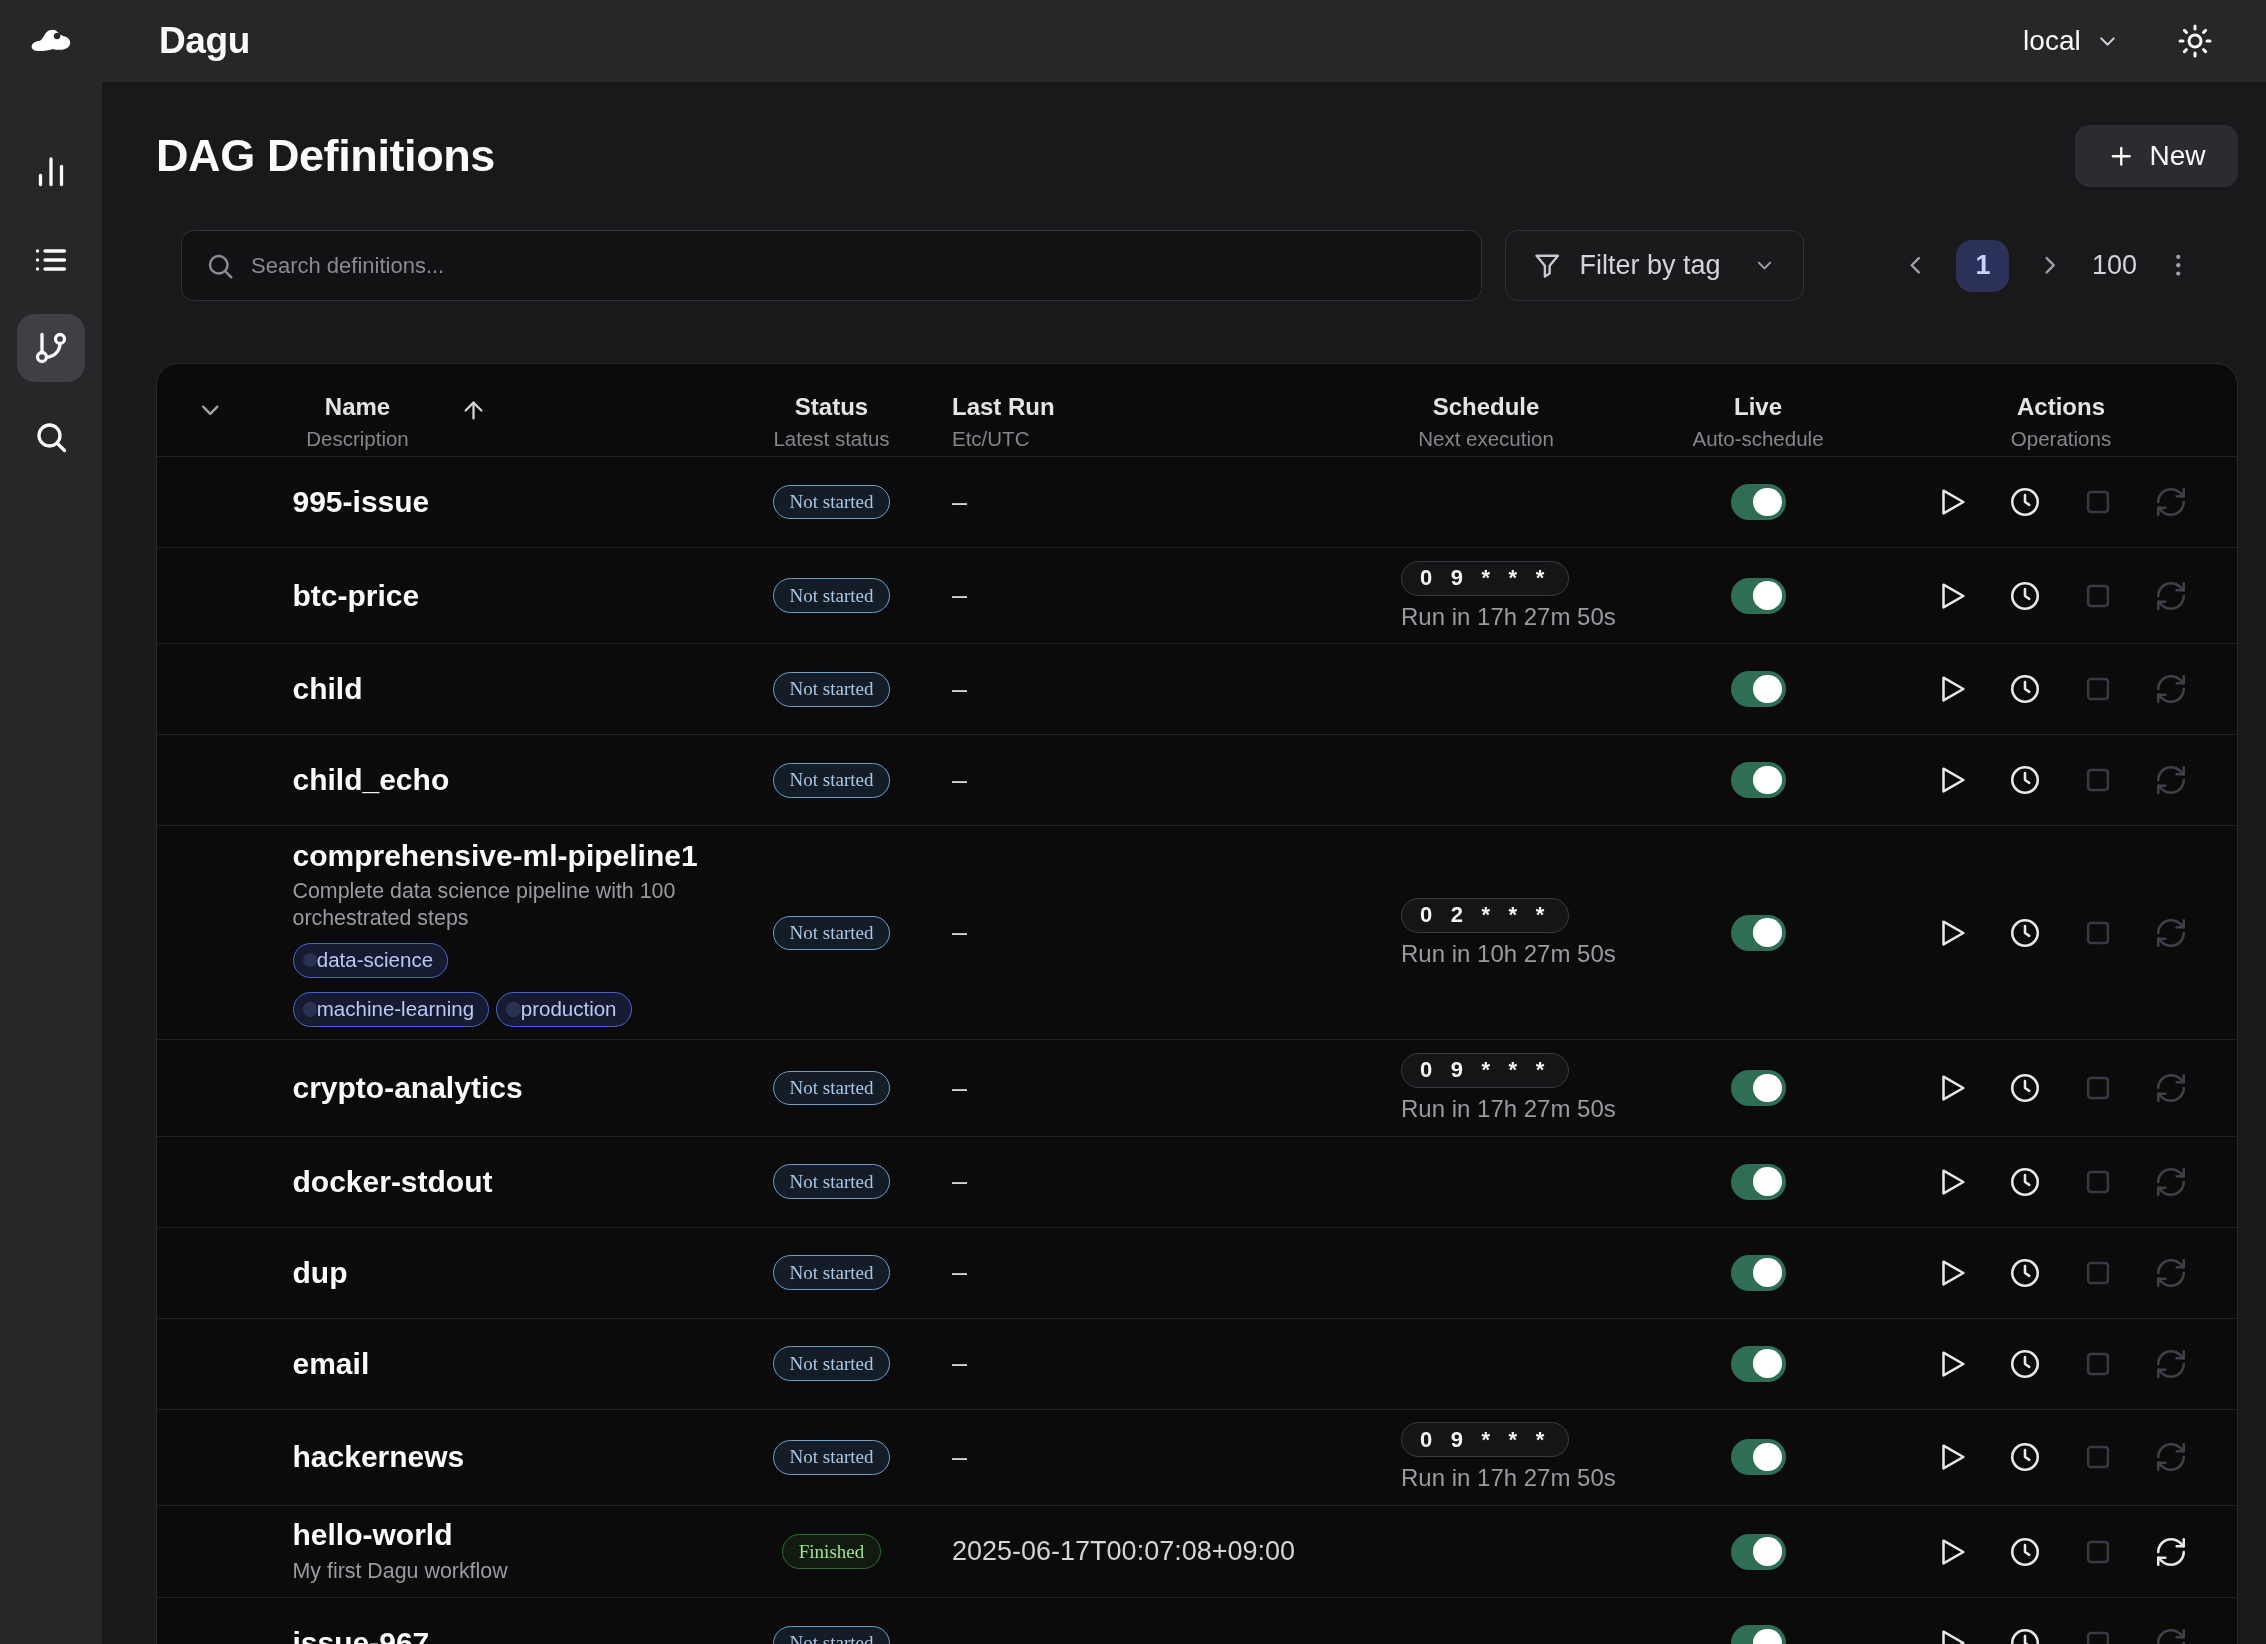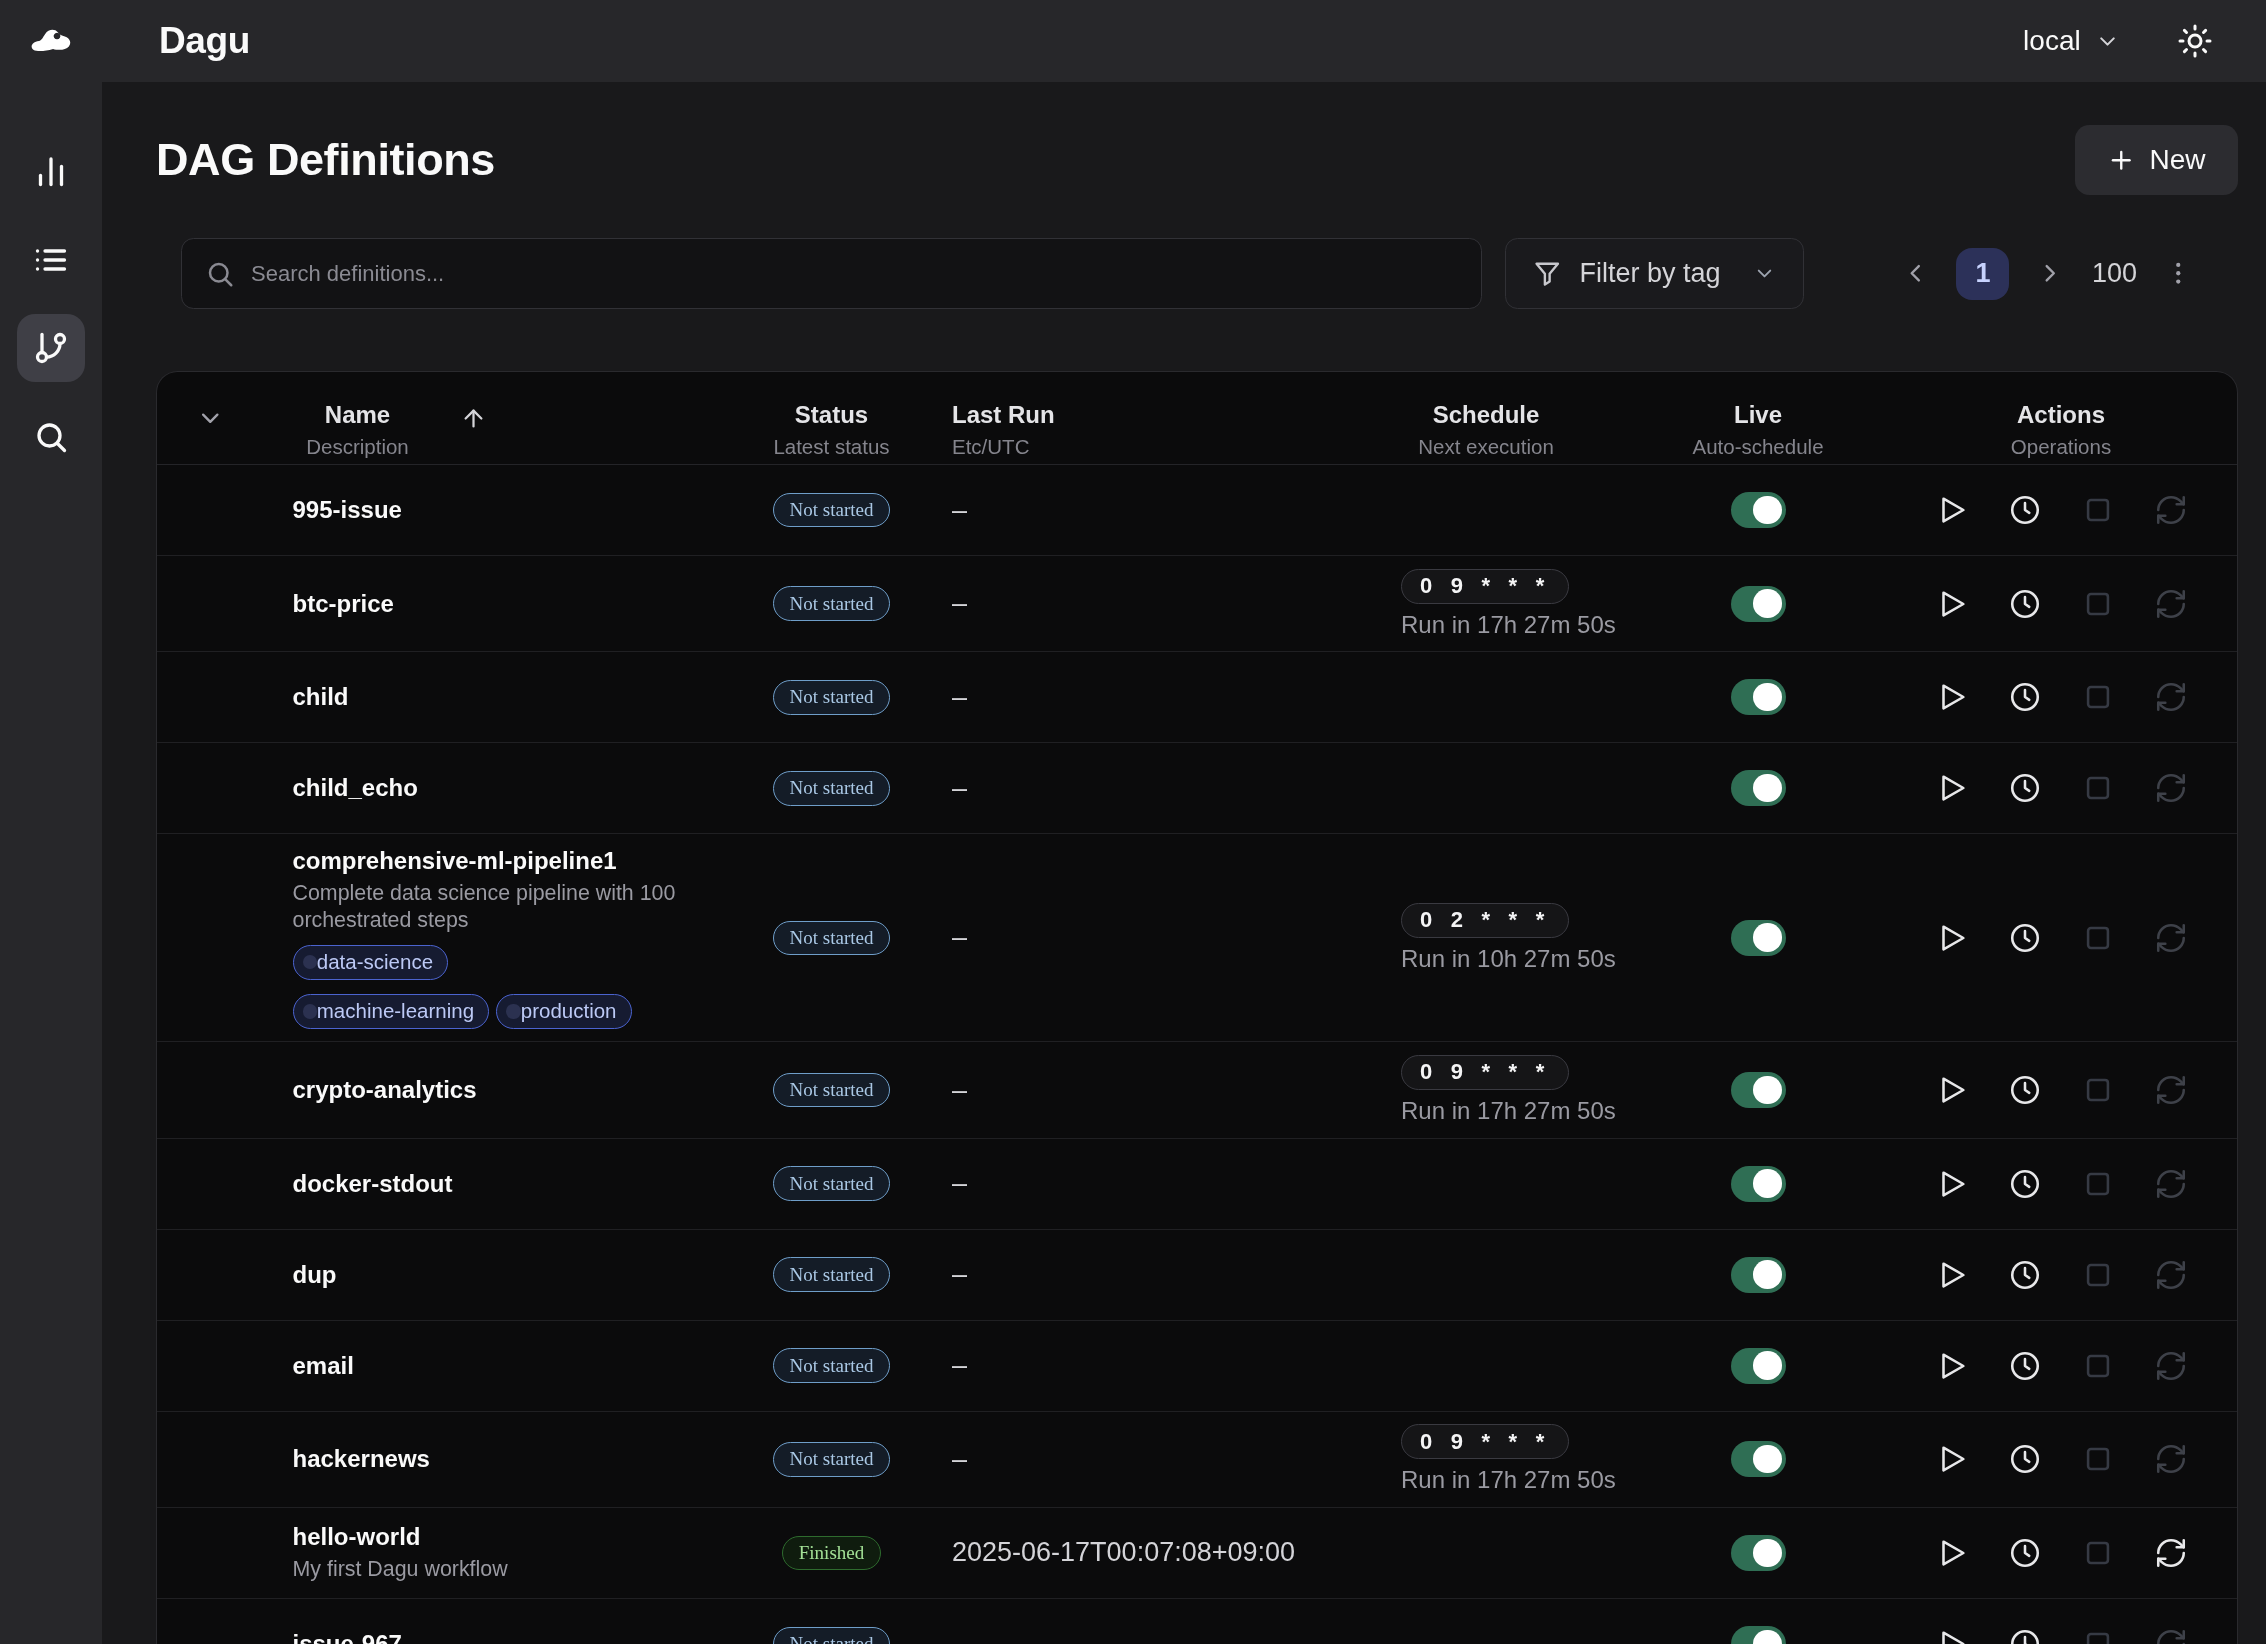--- a/index.html
+++ b/index.html
@@ -34,21 +34,21 @@
     align-items:center; justify-content:center; color:#fafafa; cursor:pointer;
   }
   .side-btn.active { background:#3f3f46; }
 
   
   .main { position:absolute; top:82px; left:102px; right:0; bottom:0; padding:43px 28.5px 0 54px; }
 
   .page-head { display:flex; align-items:center; justify-content:space-between; margin-bottom:43px; }
   .page-title { font-size:45px; font-weight:700; letter-spacing:-0.4px; }
   .new-btn {
-    display:flex; align-items:center; gap:14.3px; height:70px; padding:0 32px;
+    display:flex; align-items:center; gap:14.3px; height:62px; padding:0 32px;
     background:#2c2c30; border:none; border-radius:14.3px; color:#fafafa;
     font-size:28px; font-weight:500; font-family:inherit; cursor:pointer;
   }
 
   .controls { display:flex; align-items:center; margin:0 45px 62px 25px; gap:23px; }
   .search-box {
     flex:0 0 1301px; height:71px; display:flex; align-items:center; gap:16px;
     background:#121214; border:1.3px solid #313136; border-radius:12.5px; padding:0 23px;
   }
   .search-box input {
@@ -85,21 +85,21 @@
   .th-main { font-size:24px; font-weight:600; color:#e4e4e7; }
   .th-sub { font-size:20.5px; color:#85858d; margin-top:6.2px; }
   .th-name-cell { display:flex; flex-direction:row; align-items:center; }
   .th-name-cell .th { width:187px; }
   .sort-arrow { color:#d4d4d8; margin-left:9px; cursor:pointer; }
   .expand-cell { display:flex; justify-content:center; color:#a1a1aa; cursor:pointer; }
   .th-left { align-items:flex-start; padding-left:9px; }
 
   .trow { border-bottom:0.9px solid #202023; padding:12.5px 0; min-height:91px; cursor:pointer; }
   .cell-name { padding-left:28.5px; display:flex; flex-direction:column; gap:5.3px; }
-  .dag-name { font-size:24px; font-weight:600; color:#fafafa; }
+  .dag-name { font-size:30px; font-weight:600; color:#fafafa; }
   .dag-desc { font-size:21.4px; color:#9a9aa2; line-height:27px; max-width:401px; }
   .tags { display:flex; flex-wrap:wrap; gap:7.1px; width:419px; margin-top:5.3px; }
   .tag-break { flex-basis:100%; height:0; }
   .tag {
     display:inline-flex; align-items:center; gap:0; padding:4.5px 14.3px 4.5px 9px;
     border:1.8px solid #4b63cf; border-radius:890px; background:#161b31;
     color:#bcc9f5; font-size:20.5px; cursor:pointer;
   }
   .tag-dot { width:14.3px; height:14.3px; border-radius:50%; background:#2b3150; }
 

